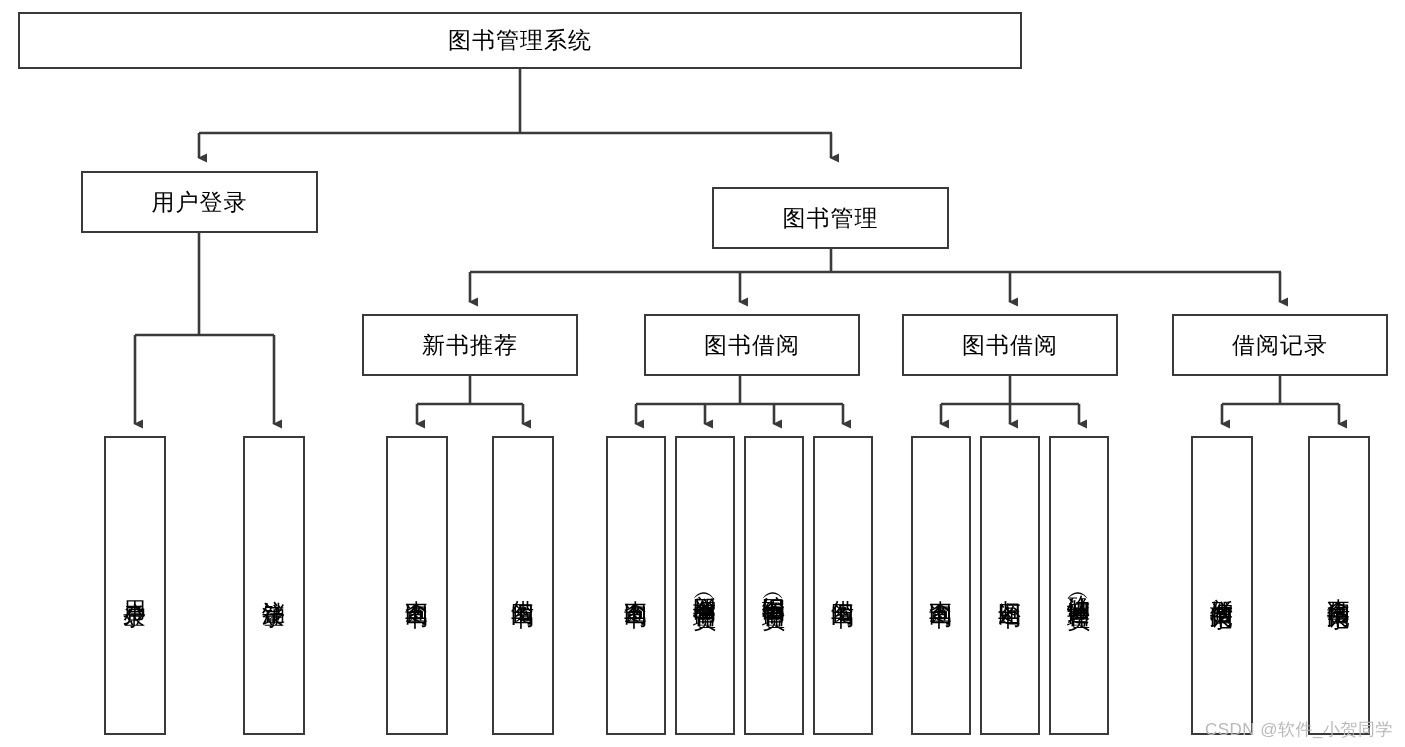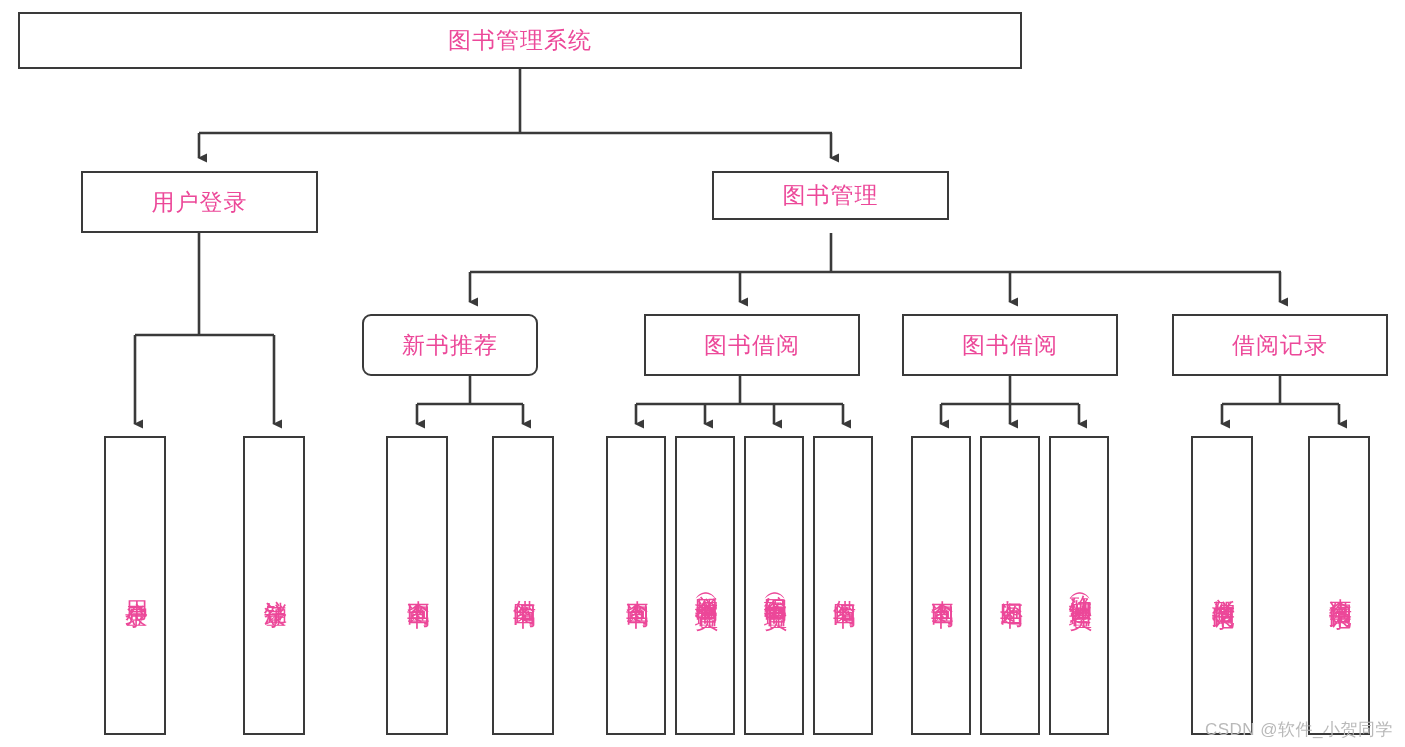--- a/index.html
+++ b/index.html
@@ -26,22 +26,21 @@
     pointer-events: none;
   }
   .node {
     position: absolute;
     box-sizing: border-box;
     border: 2.5px solid #3a3a3a;
     background: #ffffff;
     display: flex;
     align-items: center;
     justify-content: center;
-    color: #ec4899;
-    font-family: Liberation Mono, monospace;
+    color: #000000;
   }
   .node.horiz {
     font-size: 23px;
     letter-spacing: 1px;
   }
   .node.vert {
     writing-mode: vertical-rl;
     text-orientation: upright;
     font-size: 23px;
     letter-spacing: 2px;
@@ -121,25 +120,25 @@
     </g>
   </svg>
 
   <div class="node horiz" style="left:18px; top:12px; width:1004px; height:57px;">
     <span class="label">图书管理系统</span>
   </div>
 
   <div class="node horiz" style="left:81px; top:171px; width:237px; height:62px;">
     <span class="label">用户登录</span>
   </div>
-  <div class="node horiz" style="left:712px; top:171px; width:237px; height:49px;justify-content:center;">
+  <div class="node horiz" style="left:712px; top:187px; width:237px; height:62px;justify-content:center;">
     <span class="label">图书管理</span>
   </div>
 
-  <div class="node horiz" style="left:362px; top:314px; width:176px; height:62px;border-radius:9px;">
+  <div class="node horiz" style="left:362px; top:314px; width:216px; height:62px;">
     <span class="label">新书推荐</span>
   </div>
   <div class="node horiz" style="left:632px; top:314px; width:216px; height:62px;margin-left:12px;">
     <span class="label">图书借阅</span>
   </div>
   <div class="node horiz" style="left:902px; top:314px; width:216px; height:62px;">
     <span class="label">图书借阅</span>
   </div>
   <div class="node horiz" style="left:1172px; top:314px; width:216px; height:62px;">
     <span class="label">借阅记录</span>

